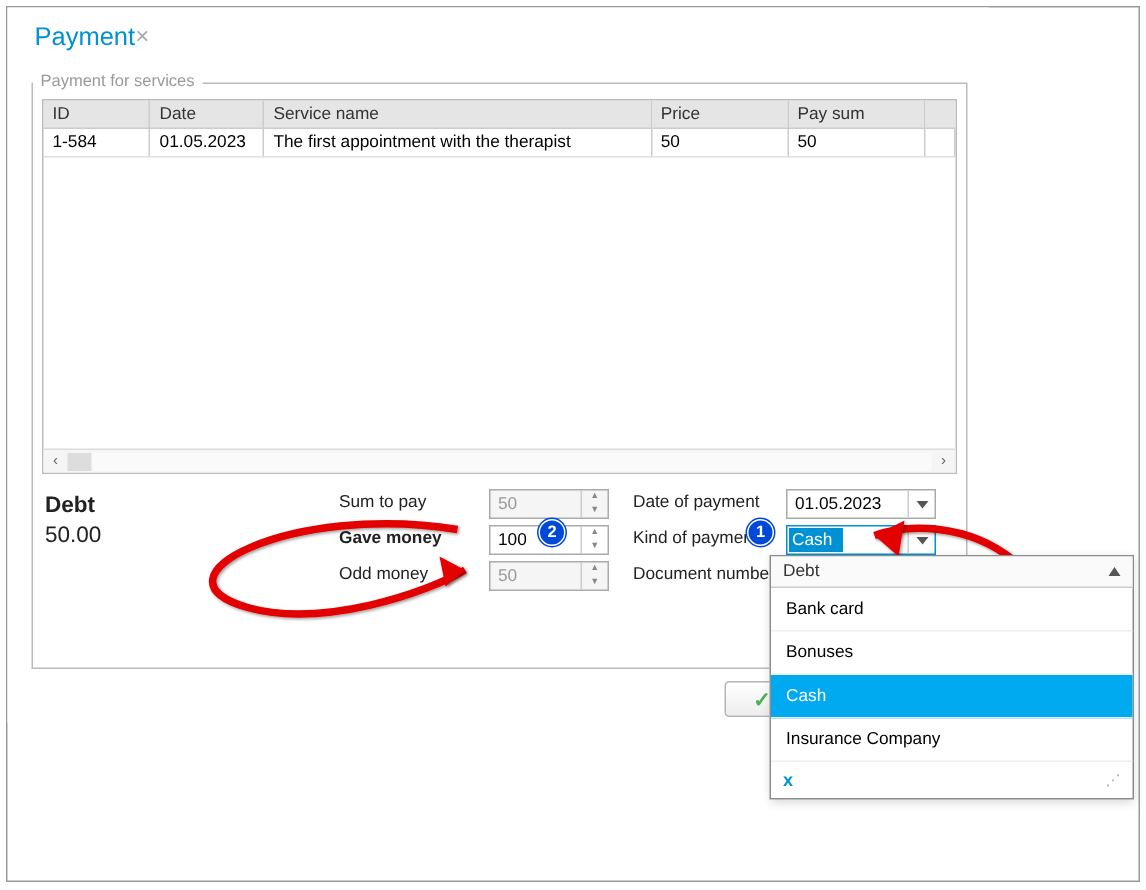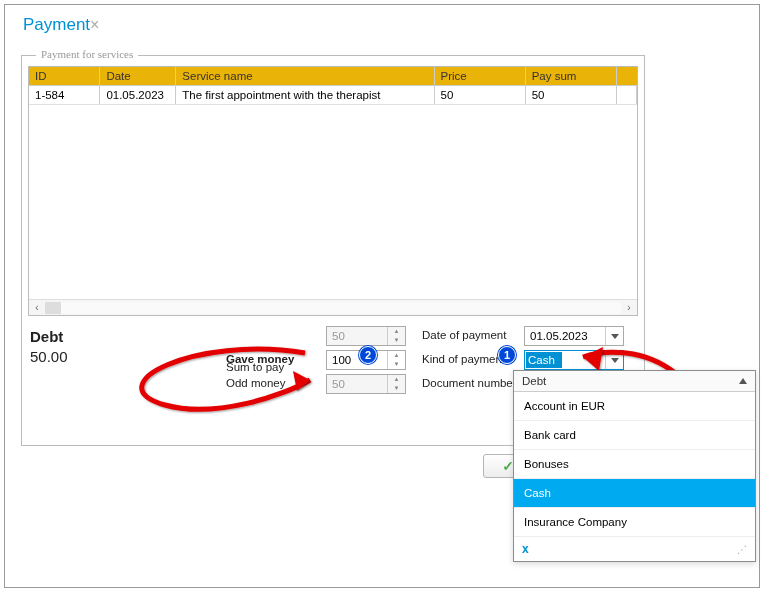--- a/index.html
+++ b/index.html
@@ -3,25 +3,25 @@
 <meta charset="utf-8">
 <style>
   * { box-sizing: border-box; margin: 0; padding: 0; }
   body { font-family: Arial, sans-serif; font-size: 12px; background: #fff; width: 764px; height: 593px; position: relative; overflow: hidden; }
   .outer { position: absolute; left: 4px; top: 4px; width: 756px; height: 584px; border: 1px solid #999; background: #fff; }
   .dialog { position: absolute; left: 0; top: 0; width: 654px; height: 477px; background: #fff; }
   .header { padding: 10px 14px 8px 18px; display: flex; align-items: center; }
   .title { color: #0091d4; font-size: 17px; font-weight: 400; }
   .close { color: #aaa; font-size: 16px; cursor: pointer; }
   .fieldset { position: absolute; left: 16px; top: 50px; width: 624px; height: 391px; border: 1px solid #bbb; }
-  .legend { position: absolute; top: -8px; left: 14px; background: #fff; padding: 0 5px; color: #999; font-size: 11px; font-family: Liberation Serif, serif; }
+  .legend { position: absolute; top: -8px; left: 0; background: #fff; padding: 0 5px; color: #999; font-size: 11px; }
   .table-wrap { position: absolute; left: 6px; top: 10px; width: 610px; height: 250px; border: 1px solid #bbb; background: #fff; }
   table { width: 100%; border-collapse: collapse; font-size: 11.5px; }
   th, td { text-align: left; padding: 3px 6px; border-right: 1px solid #ccc; border-bottom: 1px solid #e0e0e0; white-space: nowrap; overflow: hidden; }
-  thead th { background: #eab308; border-bottom: 1px solid #ccc; font-weight: 400; color: #333; }
+  thead th { background: #e5e5e5; border-bottom: 1px solid #ccc; font-weight: 400; color: #333; }
   .col-id { width: 70px; }
   .col-date { width: 75px; }
   .col-svc { width: 255px; }
   .col-price { width: 90px; }
   .col-pay { width: 90px; }
   .col-extra { width: 20px; border-right: none; }
   .hscroll { position: absolute; left: 0; bottom: 0; width: 100%; height: 16px; background: #f5f5f5; display: flex; align-items: center; justify-content: space-between; border-top: 1px solid #ddd; }
   .hscroll .arrow { width: 16px; height: 16px; display: flex; align-items: center; justify-content: center; color: #666; font-size: 10px; cursor: pointer; }
   .hscroll .track { flex: 1; height: 12px; background: #fafafa; position: relative; }
   .hscroll .thumb { position: absolute; left: 0; top: 0; width: 16px; height: 12px; background: #ddd; }
@@ -103,21 +103,21 @@
               <div class="thumb"></div>
             </div>
         <div class="arrow">›</div>
       </div>
     </div>
 
     <div class="bottom-area">
       <div class="debt-label">Debt</div>
       <div class="debt-val">50.00</div>
 
-      <div class="form-row-label" style="left:198px; top:3px;margin-top:32px;">Sum to pay</div>
+      <div class="form-row-label" style="left:198px; top:3px;">Sum to pay</div>
       <div class="numbox disabled" style="left:298px; top:0;">
         <input disabled="" value="50" style="">
         <div class="spin">
               <div>▲</div>
               <div>▼</div>
             </div>
       </div>
 
       <div class="form-row-label bold" style="left:198px; top:27px;">Gave money</div>
       <div class="numbox" style="left:298px; top:24px;">
@@ -185,21 +185,20 @@
       </defs>
   <path d="M 30 160 C 130 170, 170 80, 110 30 C 80 6, 40 6, 18 14" fill="none" stroke="#e30000" stroke-width="5" filter="url(#ds2)"></path>
   <polygon points="18,14 38,4 34,28" fill="#e30000" filter="url(#ds2)"></polygon>
 </svg>
 
 <div class="dropdown">
   <div class="hdr">
     <span>Debt</span>
     <span class="sorttri"></span>
   </div>
-  <div class="item">Account in EUR</div>
   <div class="item">Bank card</div>
   <div class="item">Bonuses</div>
   <div class="item selected">Cash</div>
   <div class="item">Insurance Company</div>
   <div class="footer">
     <span class="x">x</span>
     <span class="grip">⋰</span>
   </div>
 </div>
 

